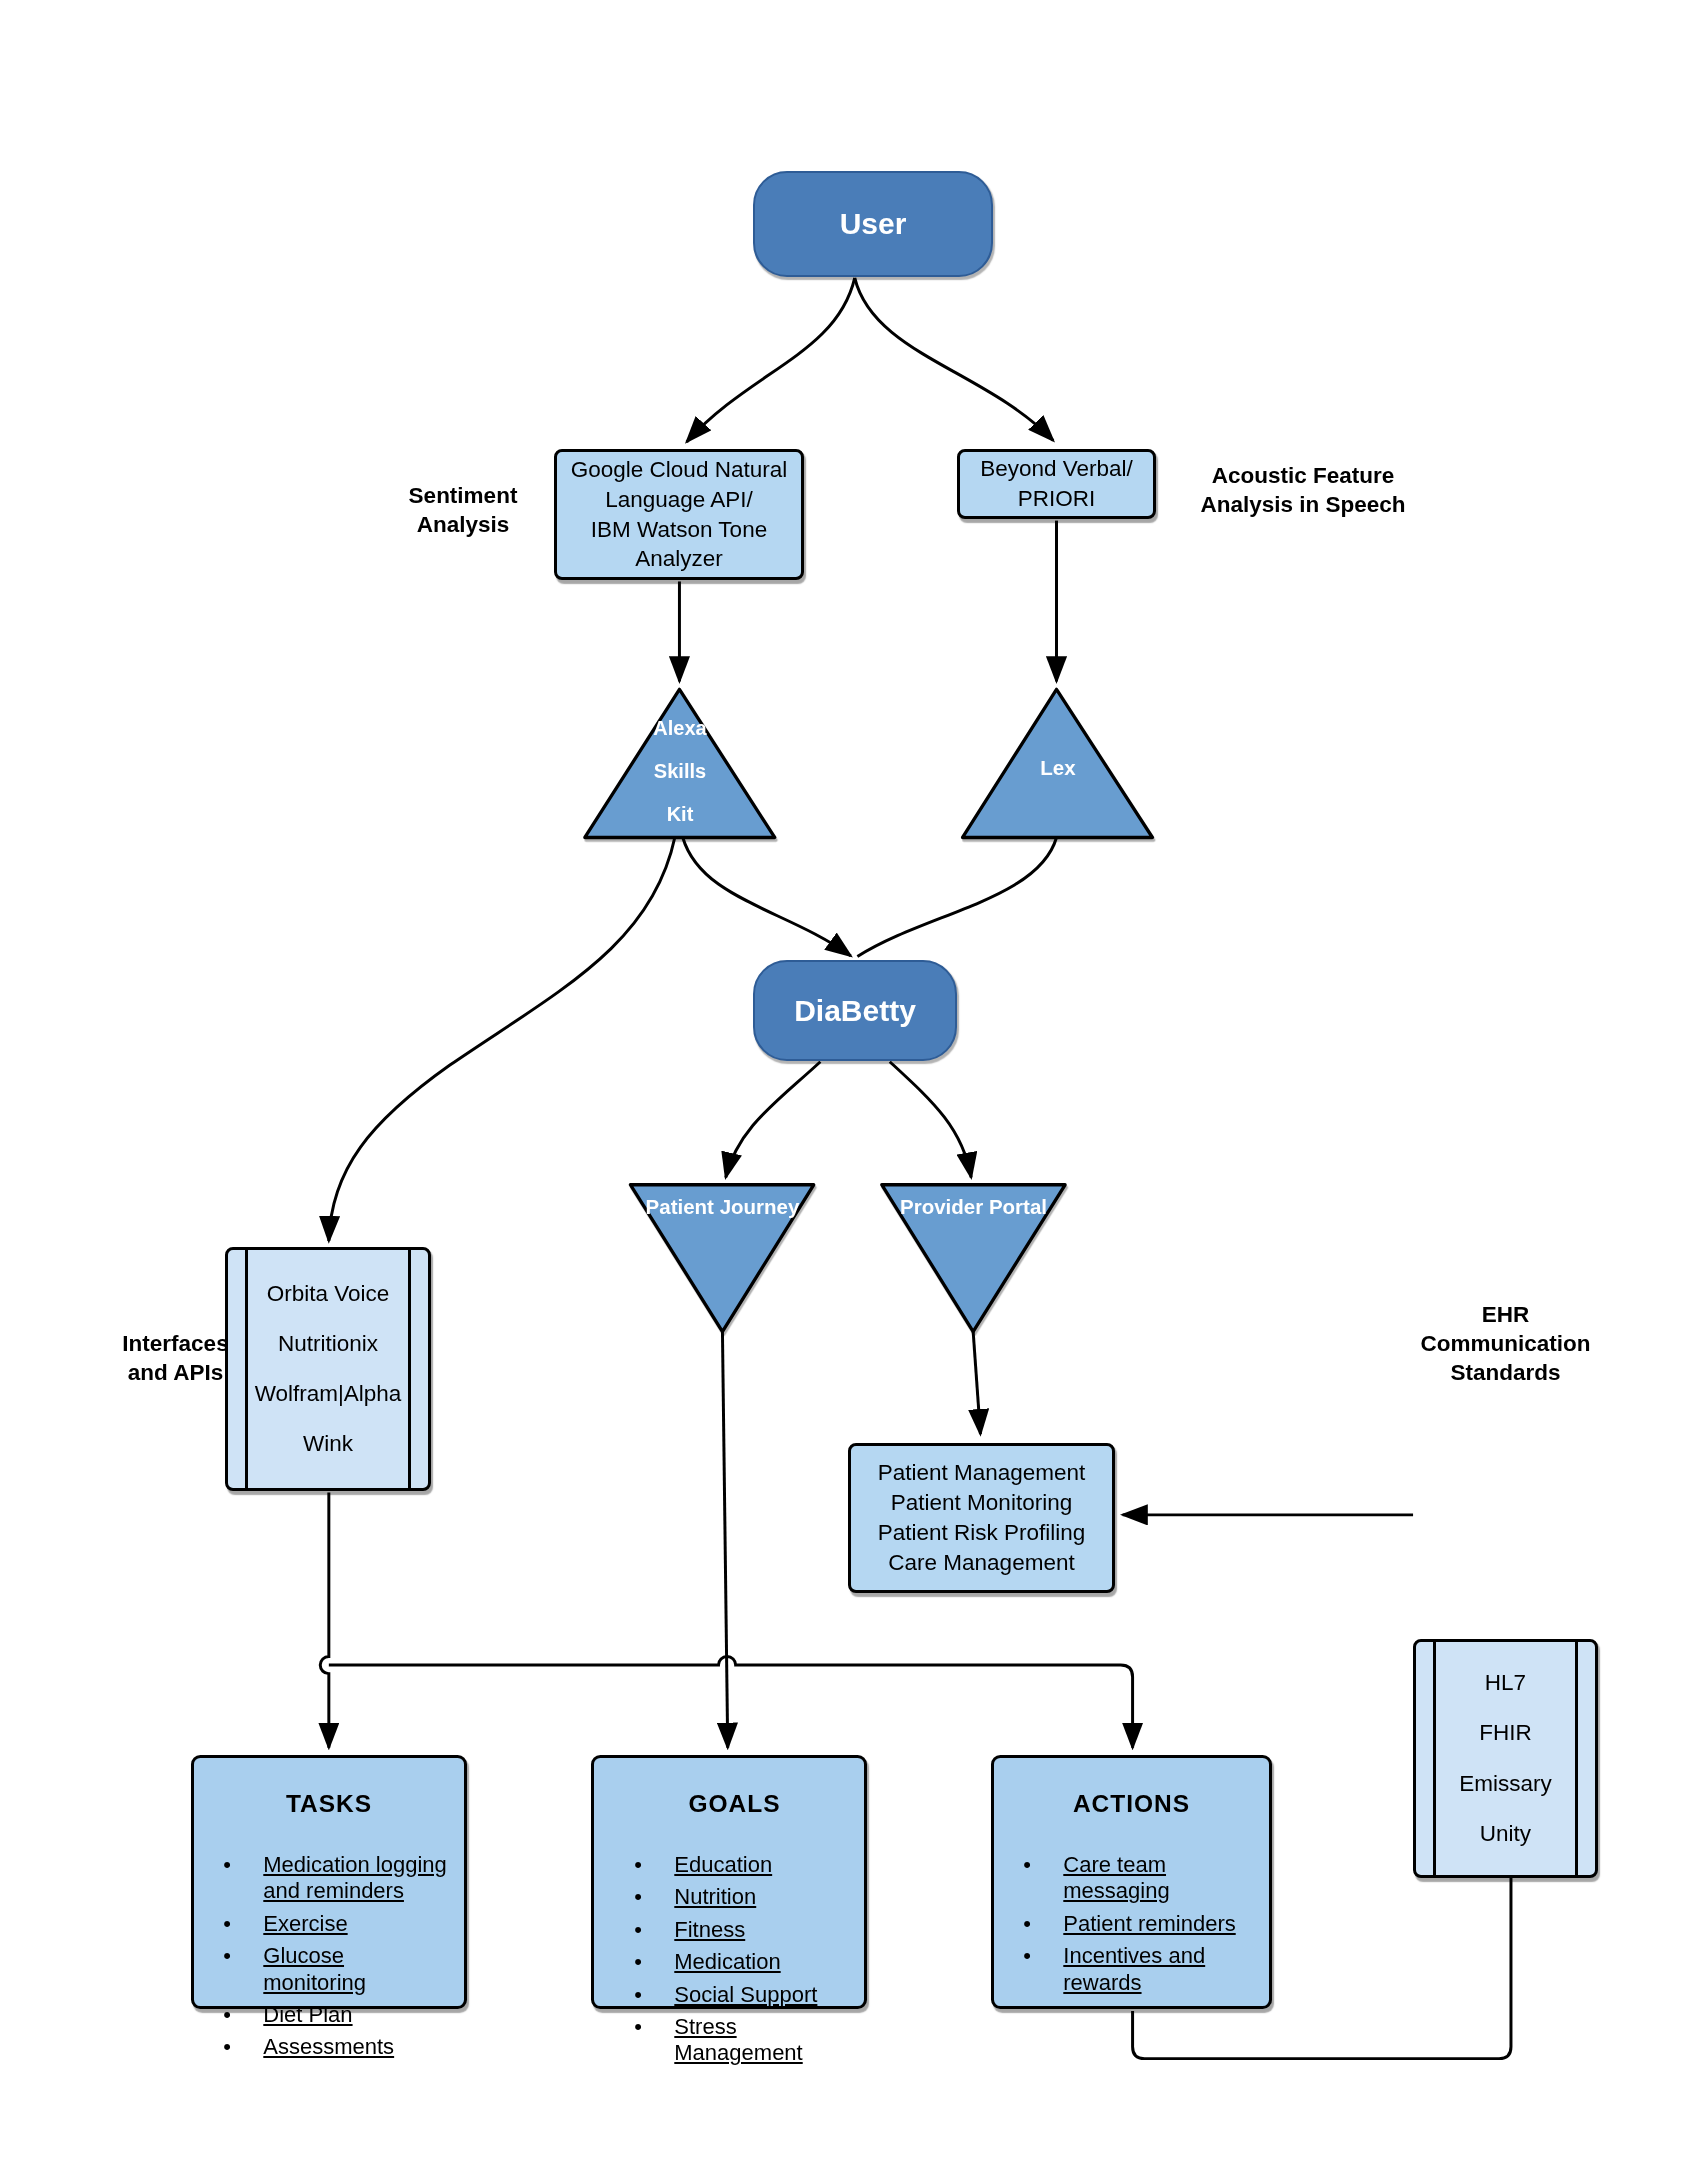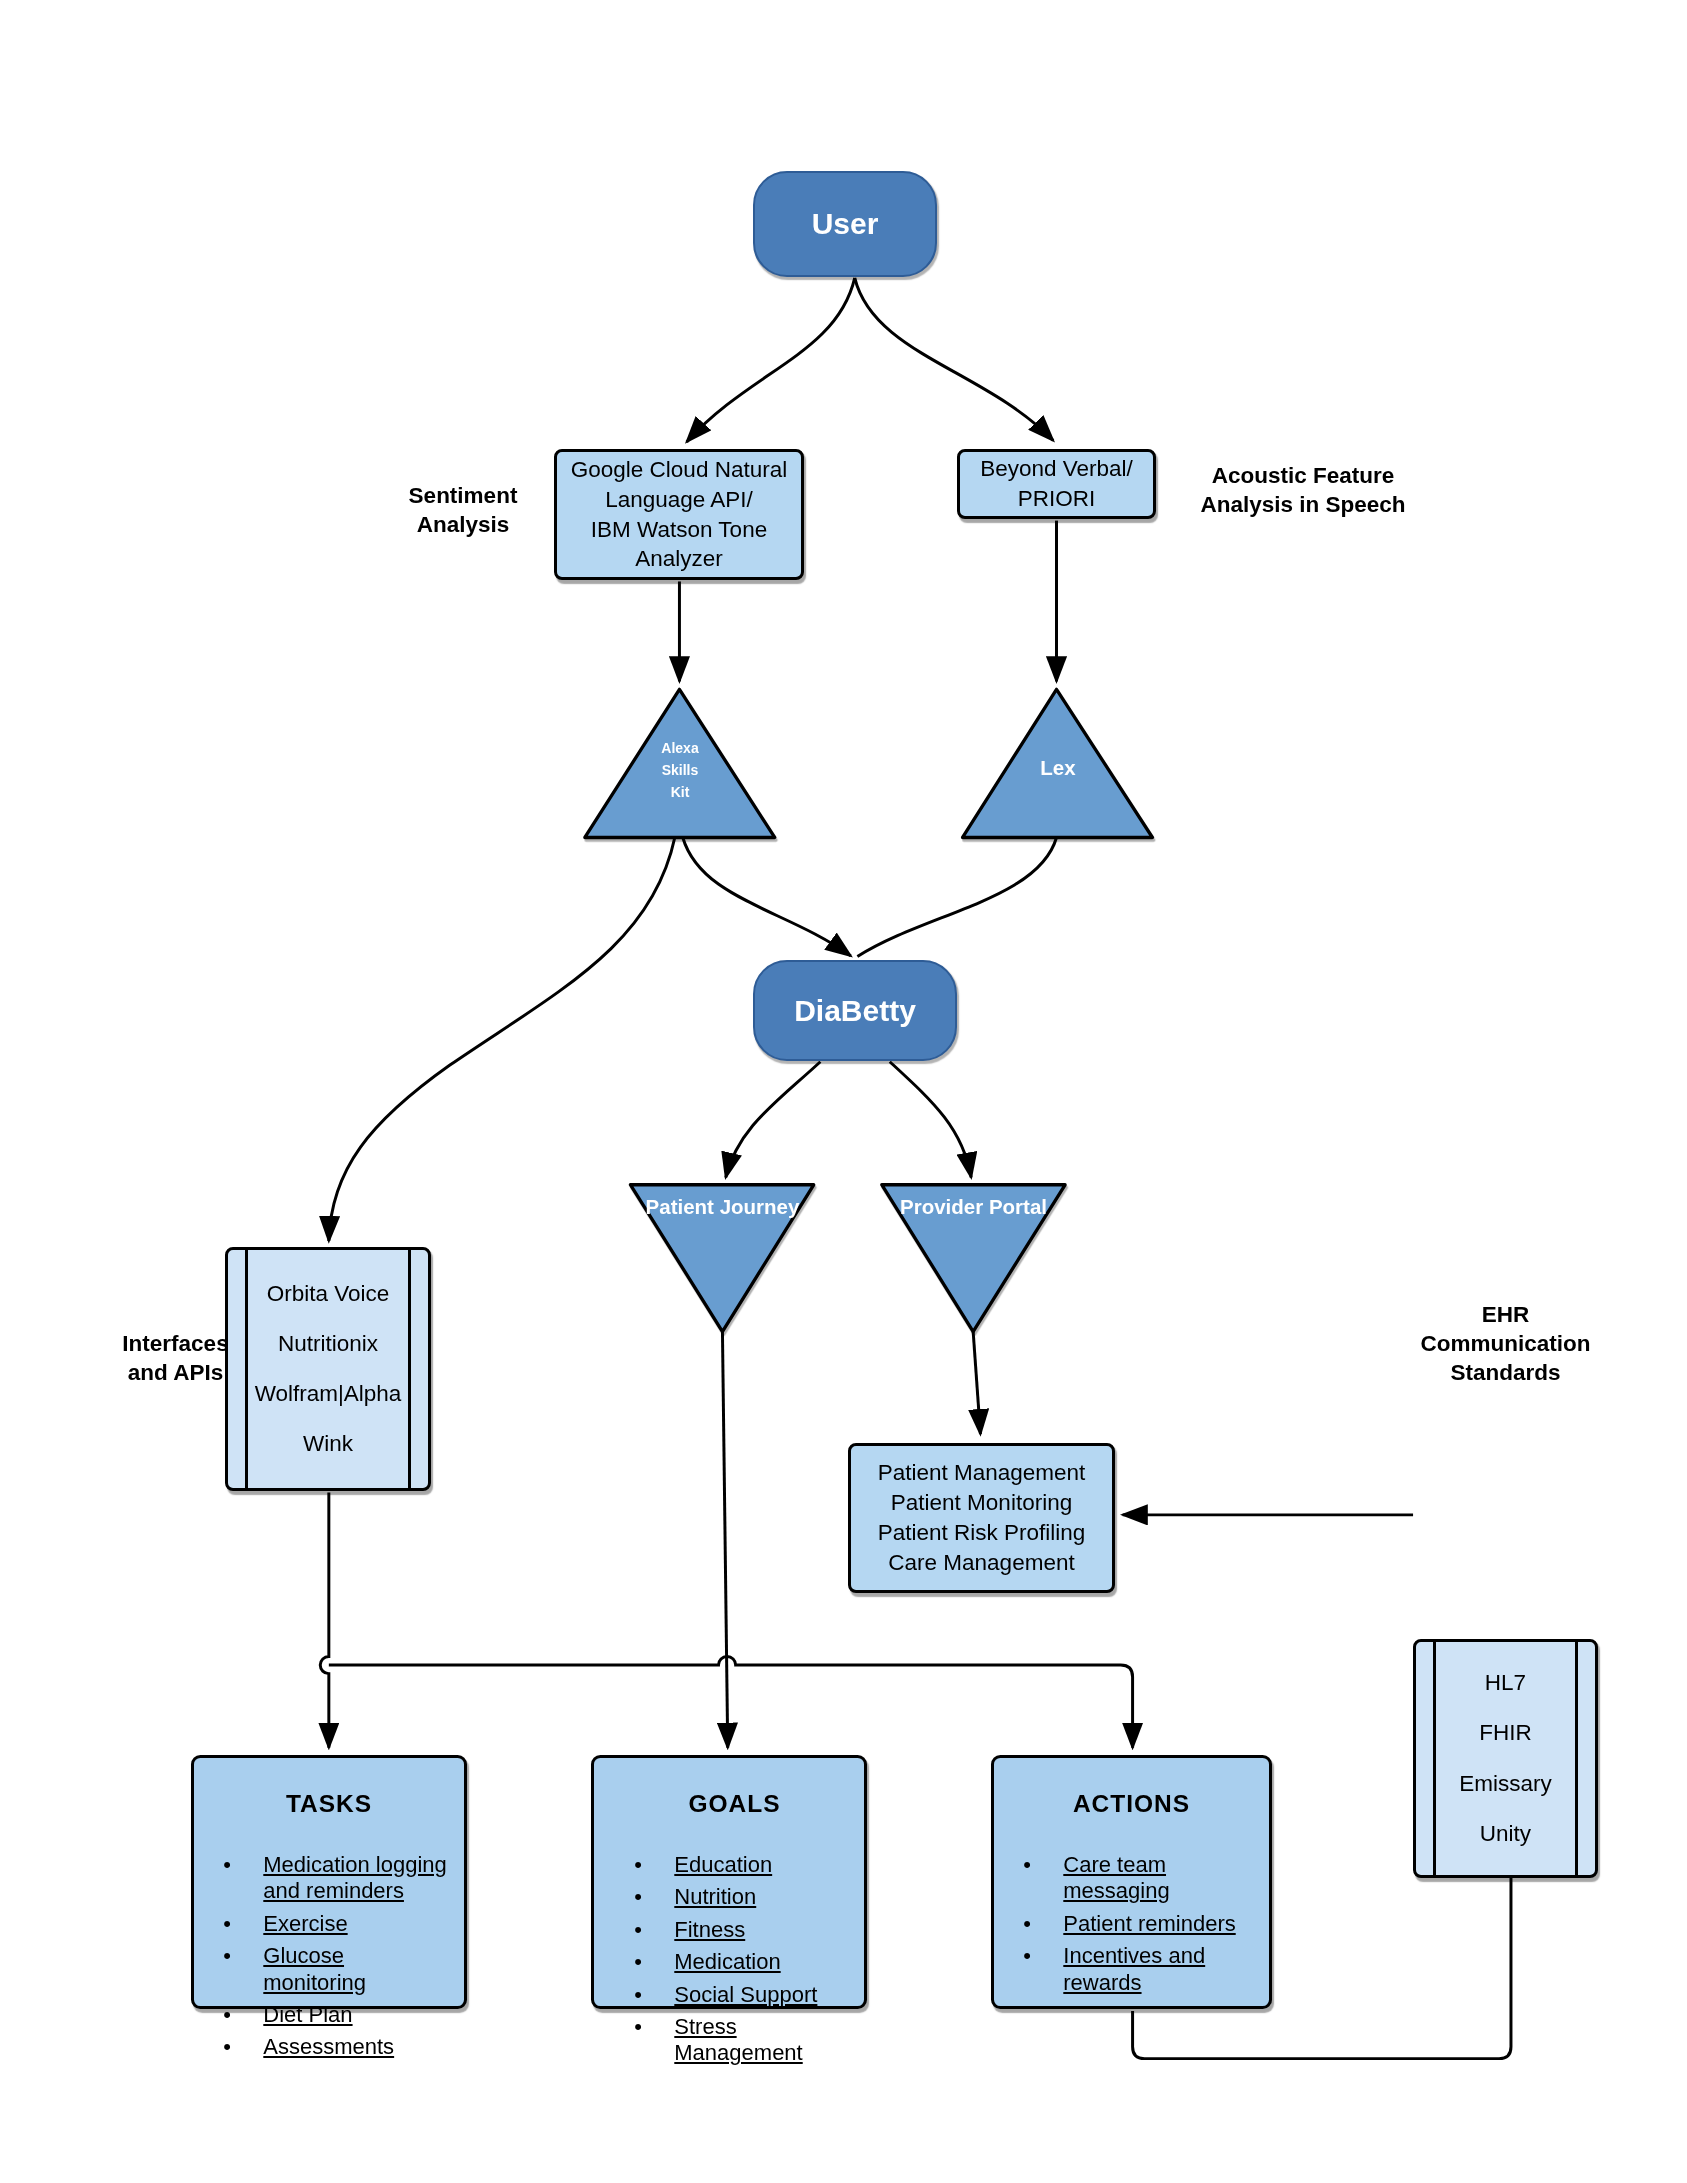--- a/index.html
+++ b/index.html
@@ -63,21 +63,21 @@
     <path class="edge" d="M497,2517 L1086,2517 A13,13 0 0 1 1112,2517 L1694,2517 Q1712,2517 1712,2535 L1712,2642" marker-end="url(#arrow)"></path>
     <path class="edge" d="M2136,2290 L1697,2290" marker-end="url(#arrow)"></path>
     <path class="edge" d="M1712,3040 L1712,3094 Q1712,3112 1730,3112 L2266,3112 Q2284,3112 2284,3094 L2284,2482" marker-end="url(#arrow)"></path>
 
     <polygon class="tri" points="1027,1042 1171,1266 884,1266"></polygon>
     <polygon class="tri" points="1597,1042 1742,1266 1455,1266"></polygon>
     <polygon class="tri" points="953,1791 1230,1791 1092,2013"></polygon>
     <polygon class="tri" points="1333,1791 1610,1791 1471,2013"></polygon>
   </svg>
 
-  <div class="abs node" style="left:753px;top:171px;width:184px;height:106px;">
+  <div class="abs node" style="left:753px;top:171px;width:240px;height:106px;">
     <span>User</span>
   </div>
 
   <div class="abs node" style="left:753px;top:960px;width:204px;height:101px;">
     <span>DiaBetty</span>
   </div>
 
   <div class="abs sidelabel" style="left:367px;top:482px;width:192px;">
     <div>Sentiment</div>
     <div>Analysis</div>
@@ -93,21 +93,21 @@
   <div class="abs infobox" style="left:957px;top:449px;width:199px;height:70px;">
     <div>Beyond Verbal/</div>
     <div>PRIORI</div>
   </div>
 
   <div class="abs sidelabel" style="left:1184px;top:462px;width:238px;">
     <div>Acoustic Feature</div>
     <div>Analysis in Speech</div>
   </div>
 
-  <div class="trilabel" style="left:585px;top:718px;width:190px;height:106px;font-size:14px;line-height:1.55;">
+  <div class="trilabel" style="left:585px;top:718px;width:190px;height:106px;font-size:20px;line-height:1.55;gap:12px;">
     <div>Alexa</div>
     <div>Skills</div>
     <div>Kit</div>
   </div>
   <div class="trilabel" style="left:963px;top:748px;width:190px;height:40px;font-size:20.5px;">
     <div>Lex</div>
   </div>
   <div class="trilabel" style="left:622px;top:1191px;width:201px;height:32px;font-size:20.5px;">
     <div>Patient Journey</div>
   </div>

